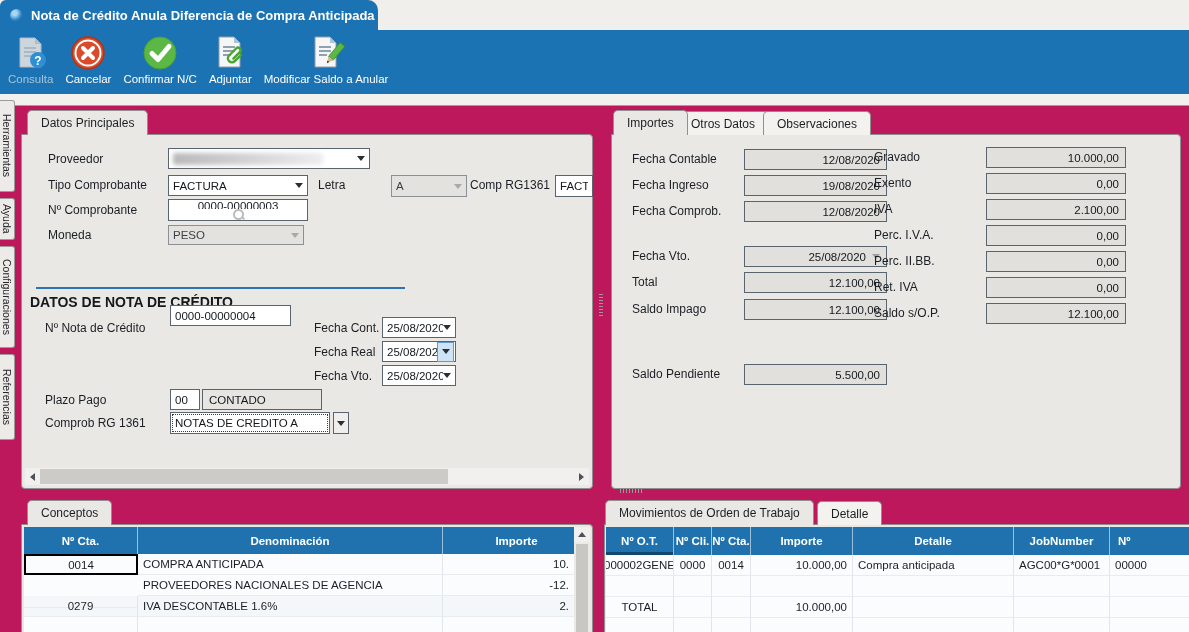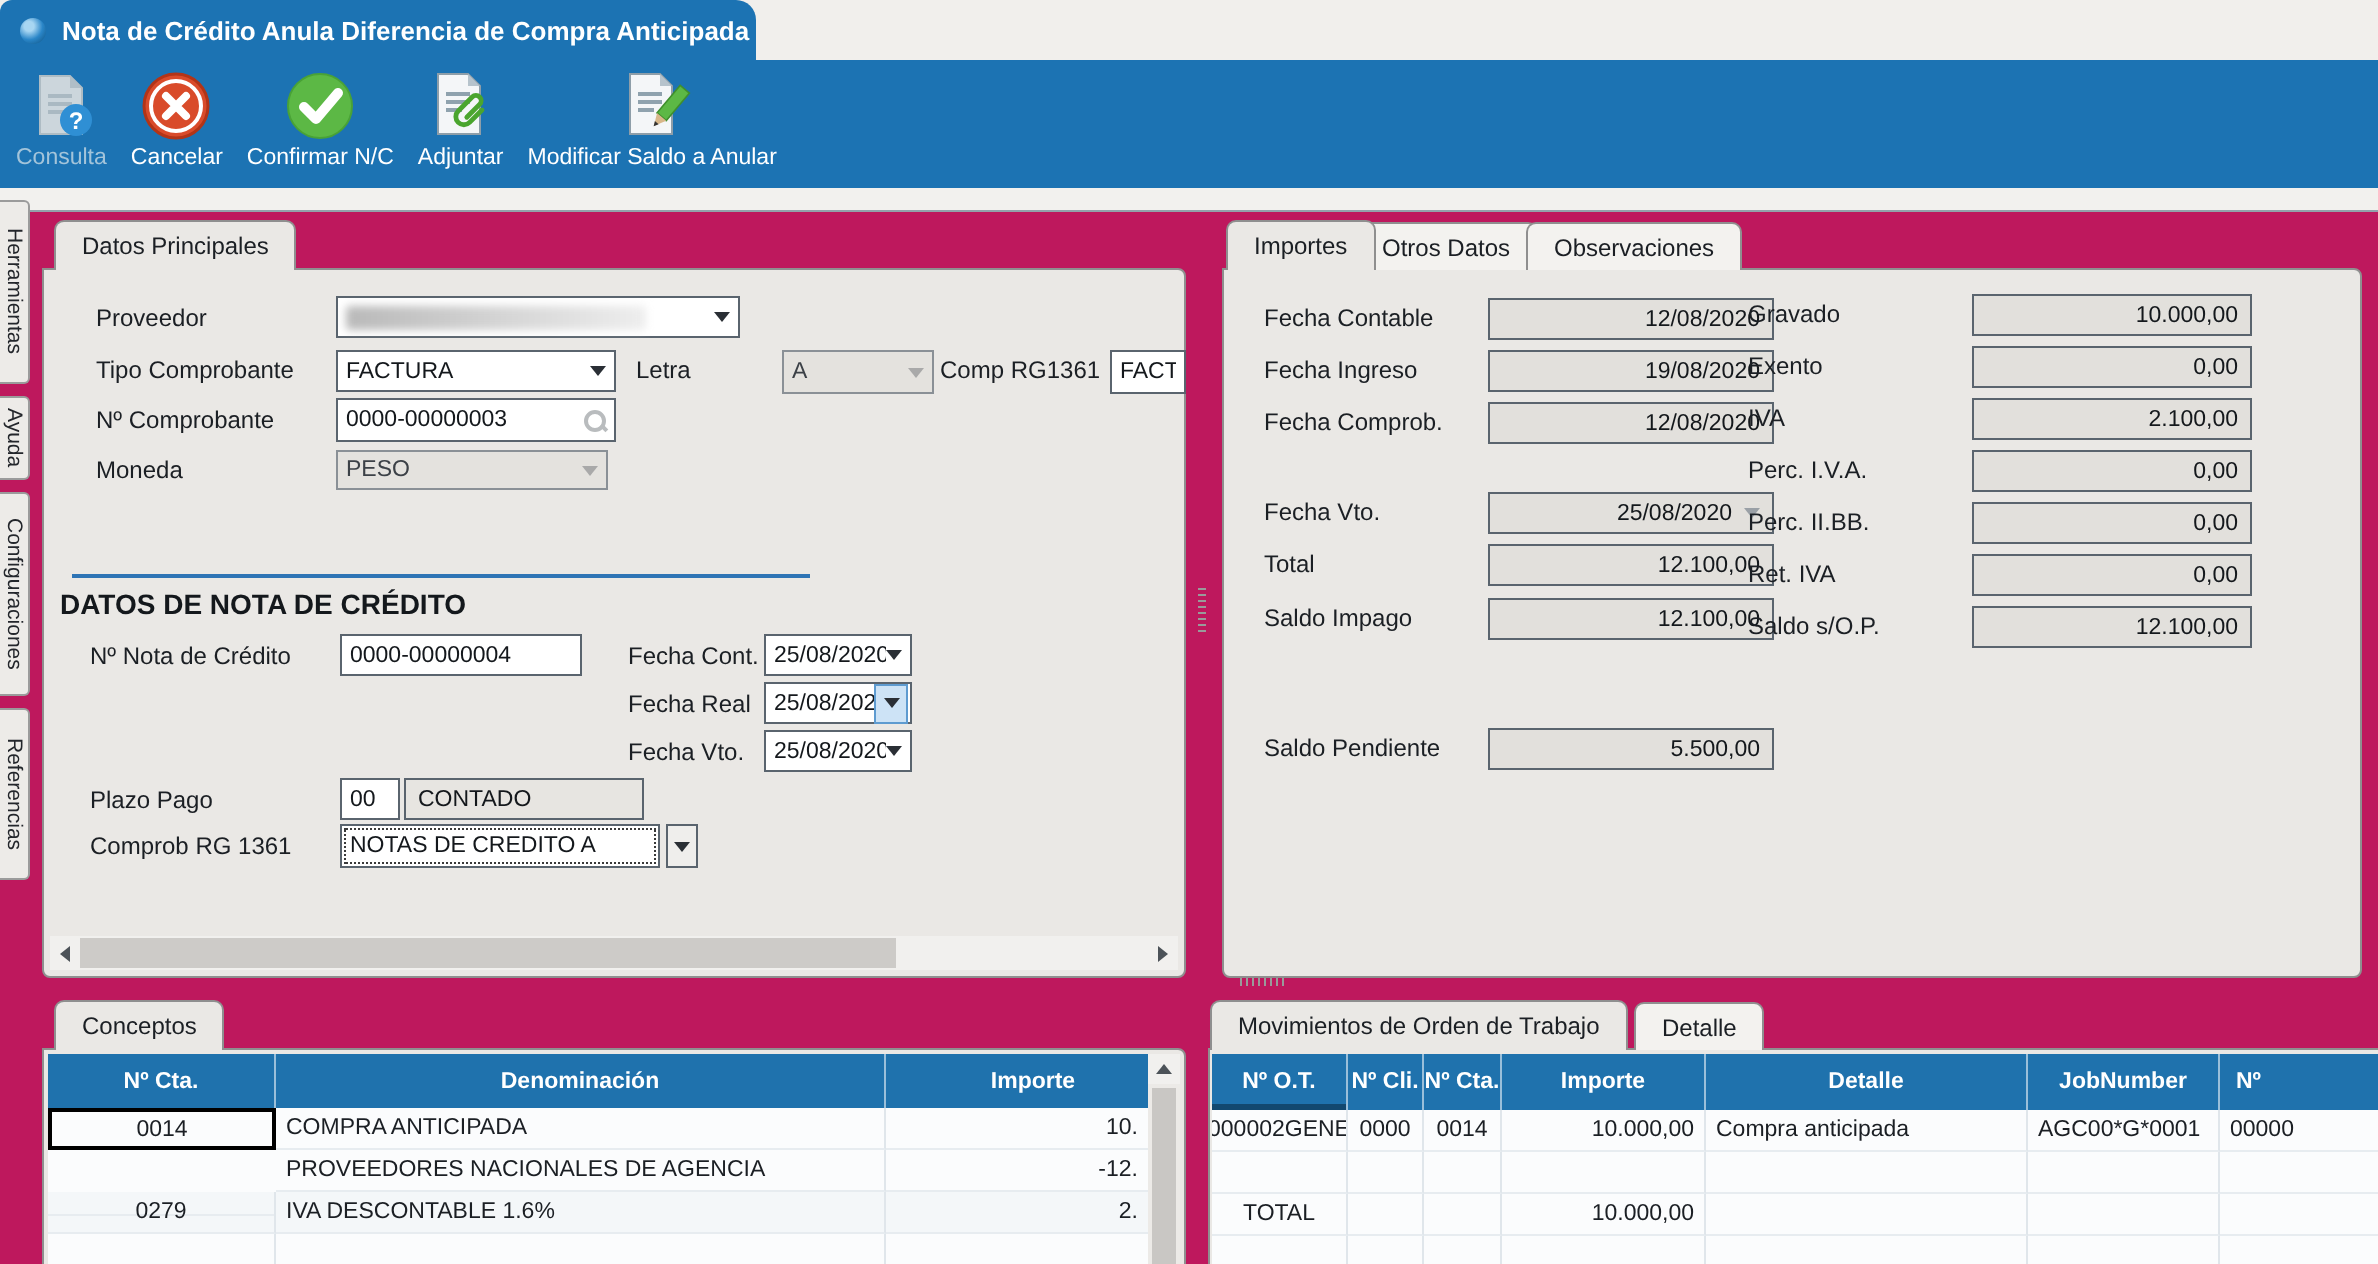--- a/index.html
+++ b/index.html
@@ -184,36 +184,36 @@
       </div>
       <span class="lab" style="left:296px;top:43px;">Letra</span>
       <div class="combo dis" style="left:369px;top:40px;width:76px;height:22px;">
         <span class="val">A</span>
           <span class="arr"></span>
       </div>
       <span class="lab" style="left:448px;top:43px;">Comp RG1361</span>
       <input class="inp" style="left: 533px; top: 40px; width: 38px; height: 22px;" readonly="" value="FACTU">
 
       <span class="lab" style="left:26px;top:68px;">Nº Comprobante</span>
-      <div class="combo" style="left:146px;top:64px;width:140px;height:22px;">
+      <div class="combo" style="left:146px;top:64px;width:140px;height:22px;flex-direction:column;">
         <span class="val">0000-00000003</span>
           <span class="mag"></span>
       </div>
 
       <span class="lab" style="left:26px;top:93px;">Moneda</span>
       <div class="combo dis" style="left:146px;top:90px;width:136px;height:20px;">
         <span class="val">PESO</span>
           <span class="arr"></span>
       </div>
 
       <div class="blueline" style="left:14px;top:152px;width:369px;"></div>
       <span class="sect" style="left:8px;top:159px;">DATOS DE NOTA DE CRÉDITO</span>
 
       <span class="lab" style="left:23px;top:186px;">Nº Nota de Crédito</span>
-      <input class="inp" style="left: 148px; top: 182px; width: 121px; height: 21px;" readonly="" value="0000-00000004">
+      <input class="inp" style="left: 148px; top: 170px; width: 121px; height: 21px;" readonly="" value="0000-00000004">
 
       <span class="lab" style="left:292px;top:186px;">Fecha Cont.</span>
       <div class="combo" style="left:360px;top:182px;width:74px;height:21px;">
         <span class="val">25/08/2020</span>
           <span class="arr"></span>
       </div>
 
       <span class="lab" style="left:292px;top:210px;">Fecha Real</span>
       <div class="combo" style="left:360px;top:206px;width:74px;height:21px;padding-right:1px;">
         <span class="val">25/08/2020</span>

